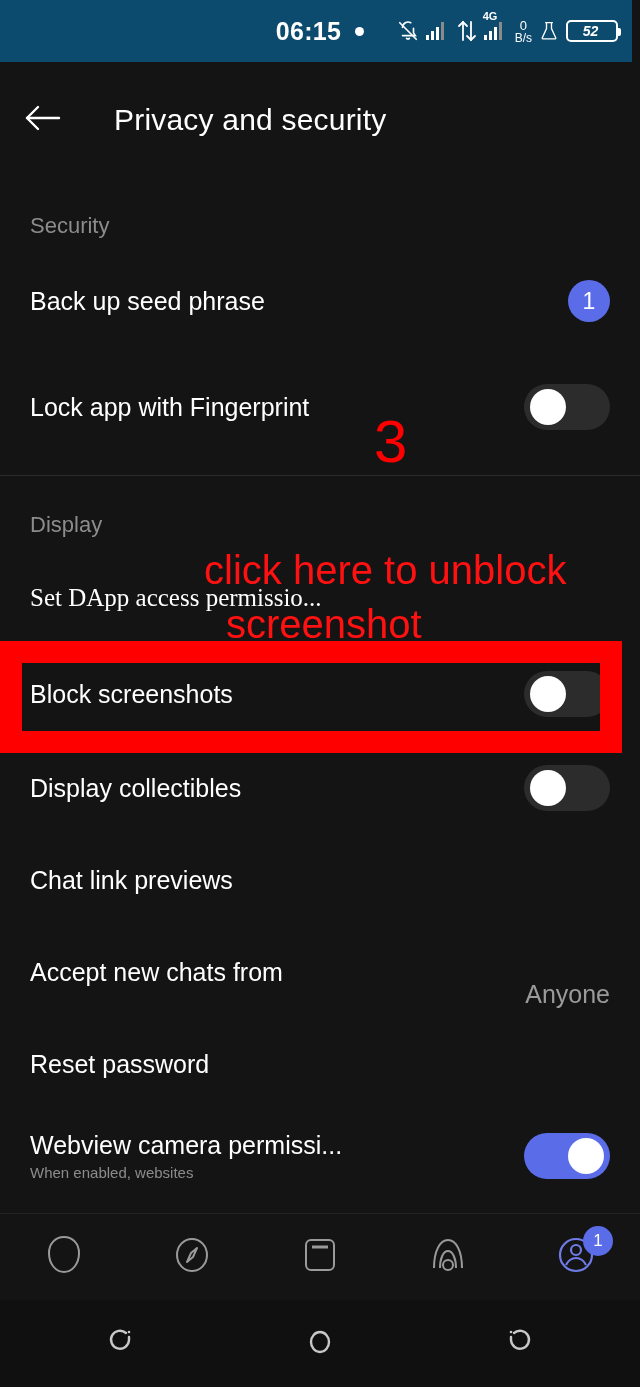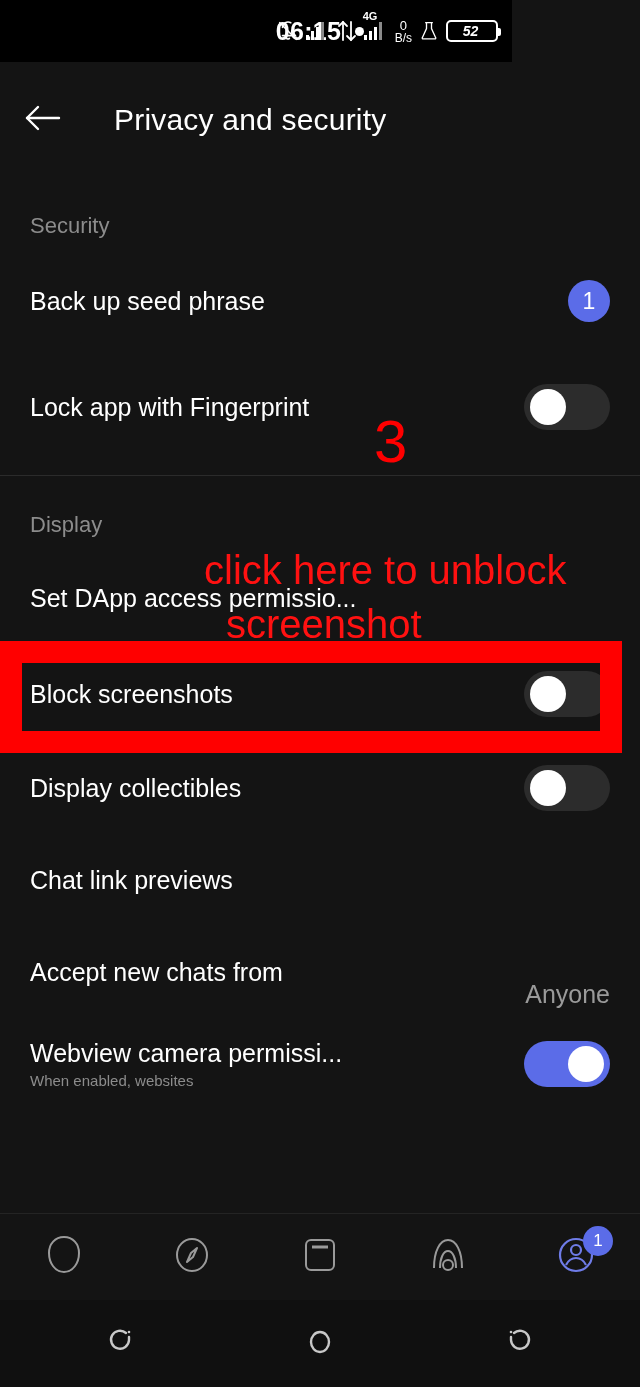--- a/index.html
+++ b/index.html
@@ -10,22 +10,22 @@
     overflow:hidden;
   }
   #screen {
     position:relative;
     width:640px; height:1387px;
     background:#141414;
   }
 
   
   .statusbar {
-    position:absolute; top:0; left:0; width:512px; height:62px;
-    background:#000000;
+    position:absolute; top:0; left:0; width:632px; height:62px;
+    background:#0c4a6e;
     display:flex; align-items:center;
   }
   .sb-left {
     position:absolute; left:0; width:640px;
     display:flex; align-items:center; justify-content:center;
     gap:14px;
   }
   .sb-clock { color:#fff; font-size:25px; font-weight:bold; letter-spacing:0.3px; }
   .sb-dot { width:9px; height:9px; border-radius:50%; background:#fff; }
   .sb-right {
@@ -241,21 +241,21 @@
       </div>
       <span class="toggle">
         <span class="knob"></span>
       </span>
     </div>
 
     <div class="divider" style="margin-top:22px;"></div>
 
     <div class="section-label">Display</div>
 
-    <div class="row" style="margin-top:14px;">
+    <div class="row" style="margin-top:14px;font-family:Liberation Serif, serif;">
       <div class="row-left">
         <span class="row-title">Set DApp access permissio...</span>
       </div>
     </div>
 
     <div class="row" style="margin-top:4px;">
       <div class="row-left">
         <span class="row-title">Block screenshots</span>
       </div>
       <span class="toggle">
@@ -278,20 +278,25 @@
       </div>
     </div>
 
     <div class="row">
       <div class="row-left">
         <span class="row-title">Accept new chats from</span>
       </div>
       <span class="row-value">Anyone</span>
     </div>
 
+    <div class="row">
+      <div class="row-left">
+        <span class="row-title">Reset password</span>
+      </div>
+    </div>
 
     <div class="row">
       <div class="row-left">
         <span class="row-title">Webview camera permissi...</span>
         <span class="row-sub">When enabled, websites</span>
       </div>
       <span class="toggle on">
         <span class="knob"></span>
       </span>
     </div>

